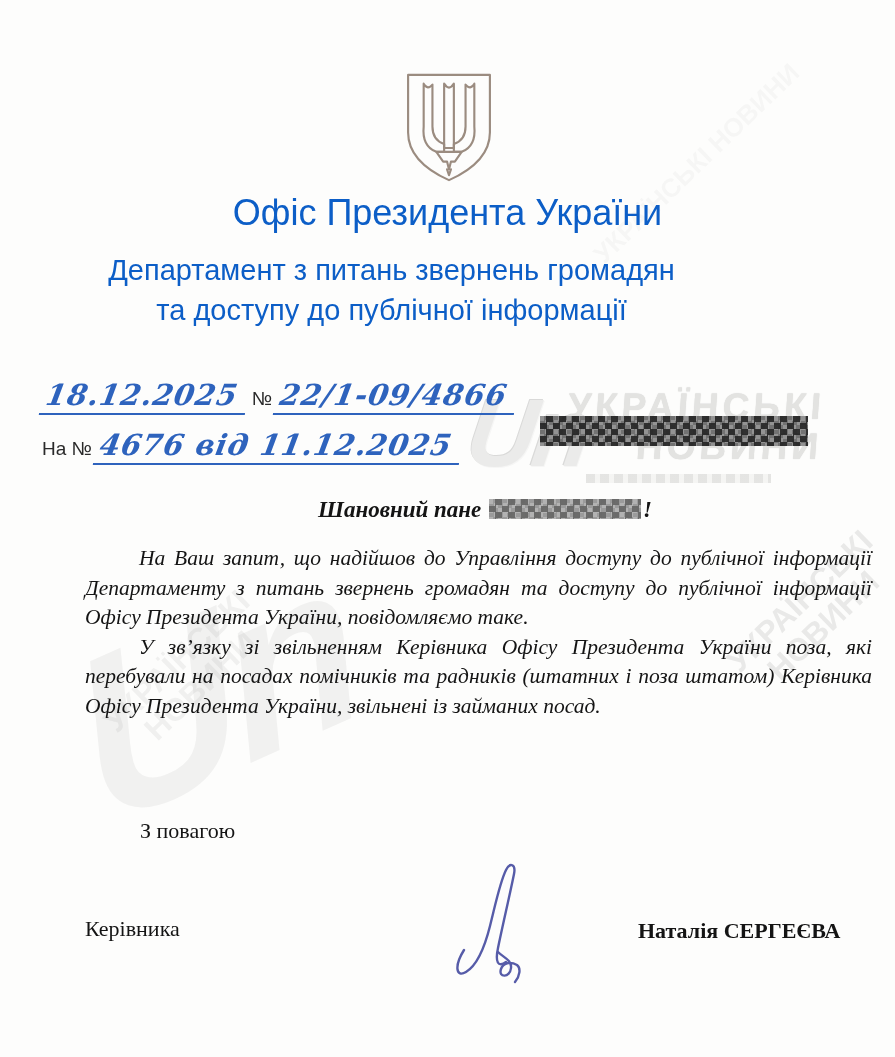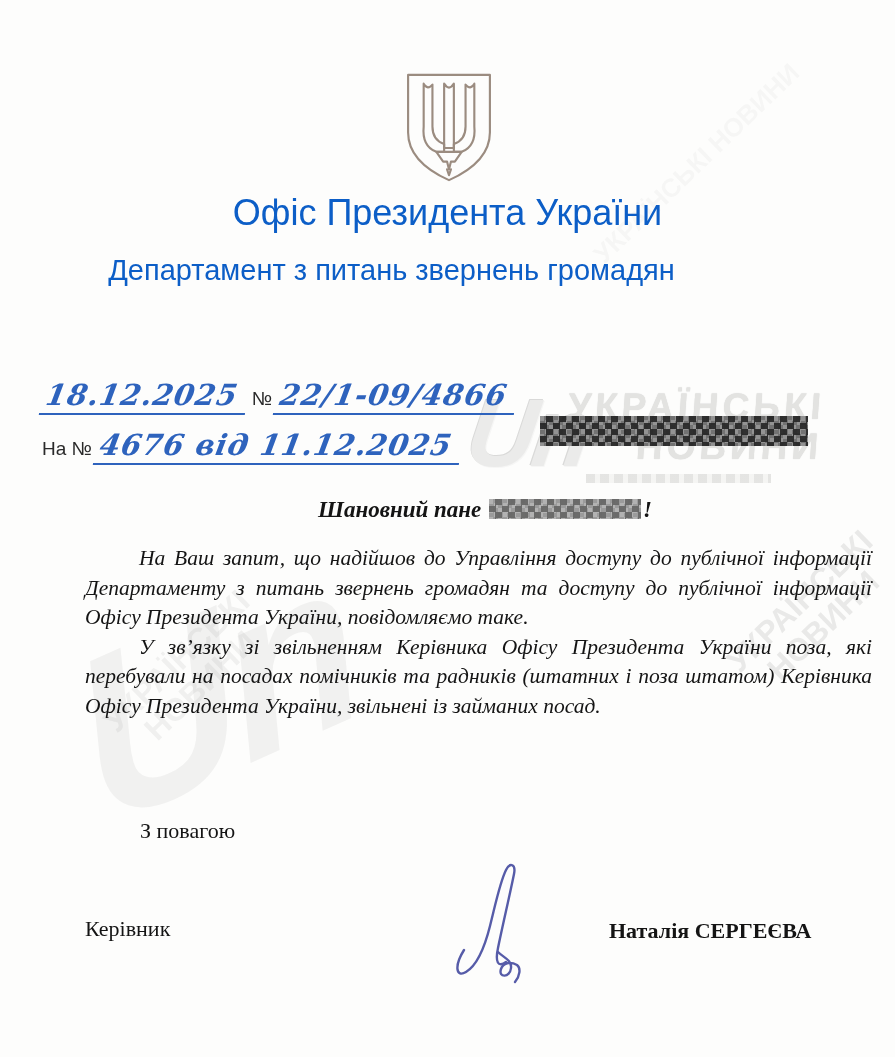--- a/index.html
+++ b/index.html
@@ -106,21 +106,21 @@
     font-size:23px;font-weight:700;font-style:italic;
     white-space:nowrap;
   }
   .body-text{
     position:absolute;left:85px;top:544px;width:787px;z-index:2;
     font-size:21.5px;line-height:29.5px;text-align:justify;
   }
   .body-text p{margin:0;text-indent:54px;font-style:italic;}
   .regards{position:absolute;left:140px;top:818px;z-index:2;font-size:22px;}
   .position-title{position:absolute;left:85px;top:916px;z-index:2;font-size:22px;}
-  .signer-name{position:absolute;left:609px;top:918px;z-index:2;font-size:22px;font-weight:700;white-space:nowrap;}
+  .signer-name{position:absolute;left:638px;top:918px;z-index:2;font-size:22px;font-weight:700;white-space:nowrap;}
   .signature{position:absolute;left:432px;top:858px;width:150px;height:135px;z-index:2;}
 </style>
 </head>
 <body>
 
 <div class="page">
 
   <div class="wm wm-logo-header">Un</div>
   <div class="wm wm-word wm-word-1">УКРАЇНСЬКІ</div>
   <div class="wm wm-word wm-word-2">НОВИНИ</div>
@@ -137,20 +137,21 @@
       <path d="M24,12 q4,7 9,1 V56 q0,14 12,18 v8 h-8 Q22,76 24,56 Z"></path>
       <path d="M76,12 q-4,7 -9,1 V56 q0,14 -12,18 v8 h8 Q78,76 76,56 Z"></path>
       <path d="M37,82 h26 l-7,10 h-4 l-2,8 -2,-8 h-4 Z"></path>
       <path d="M48,100 l2,6 2,-6"></path>
     </g>
   </svg>
 
   <div class="org-name">Офіс Президента України</div>
   <div class="dept-name">
     <span>Департамент з питань звернень громадян</span><br>
+    <span>та доступу до публічної інформації</span>
   </div>
 
   <div class="ref-block">
     <div class="ref-row">
       <span class="hand hand-ul">18.12.2025</span>
       <span class="printed">№</span>
       <span class="hand hand-ul">22/1-09/4866</span>
     </div>
     <div class="ref-row">
       <span class="printed">На №</span>
@@ -164,21 +165,21 @@
     <span>Шановний пане</span>
     <span class="pixelated redact-name"></span><span>!</span>
   </div>
 
   <div class="body-text">
     <p>На Ваш запит, що надійшов до Управління доступу до публічної інформації Департаменту з питань звернень громадян та доступу до публічної інформації Офісу Президента України, повідомляємо таке.</p>
     <p>У зв’язку зі звільненням Керівника Офісу Президента України поза, які перебували на посадах помічників та радників (штатних і поза штатом) Керівника Офісу Президента України, звільнені із займаних посад.</p>
   </div>
 
   <div class="regards">З повагою</div>
-  <div class="position-title">Керівник</div>
+  <div class="position-title">Керівника</div>
 
   <svg class="signature" viewBox="0 0 150 135">
     <g fill="none" stroke="#454ba0" stroke-width="2.4" stroke-linecap="round" opacity="0.9">
       <path d="M32,92 C22,108 24,120 34,114 C44,108 52,92 58,68 C64,44 68,24 74,12 C78,4 84,6 82,16 C78,36 70,70 66,90 C63,104 66,110 74,104"></path>
       <path d="M66,94 C72,100 80,102 79,110 C78,120 66,120 69,111 C71,105 78,103 85,107 C89,110 88,118 83,124"></path>
     </g>
   </svg>
 
   <div class="signer-name">Наталія СЕРГЕЄВА</div>
 

